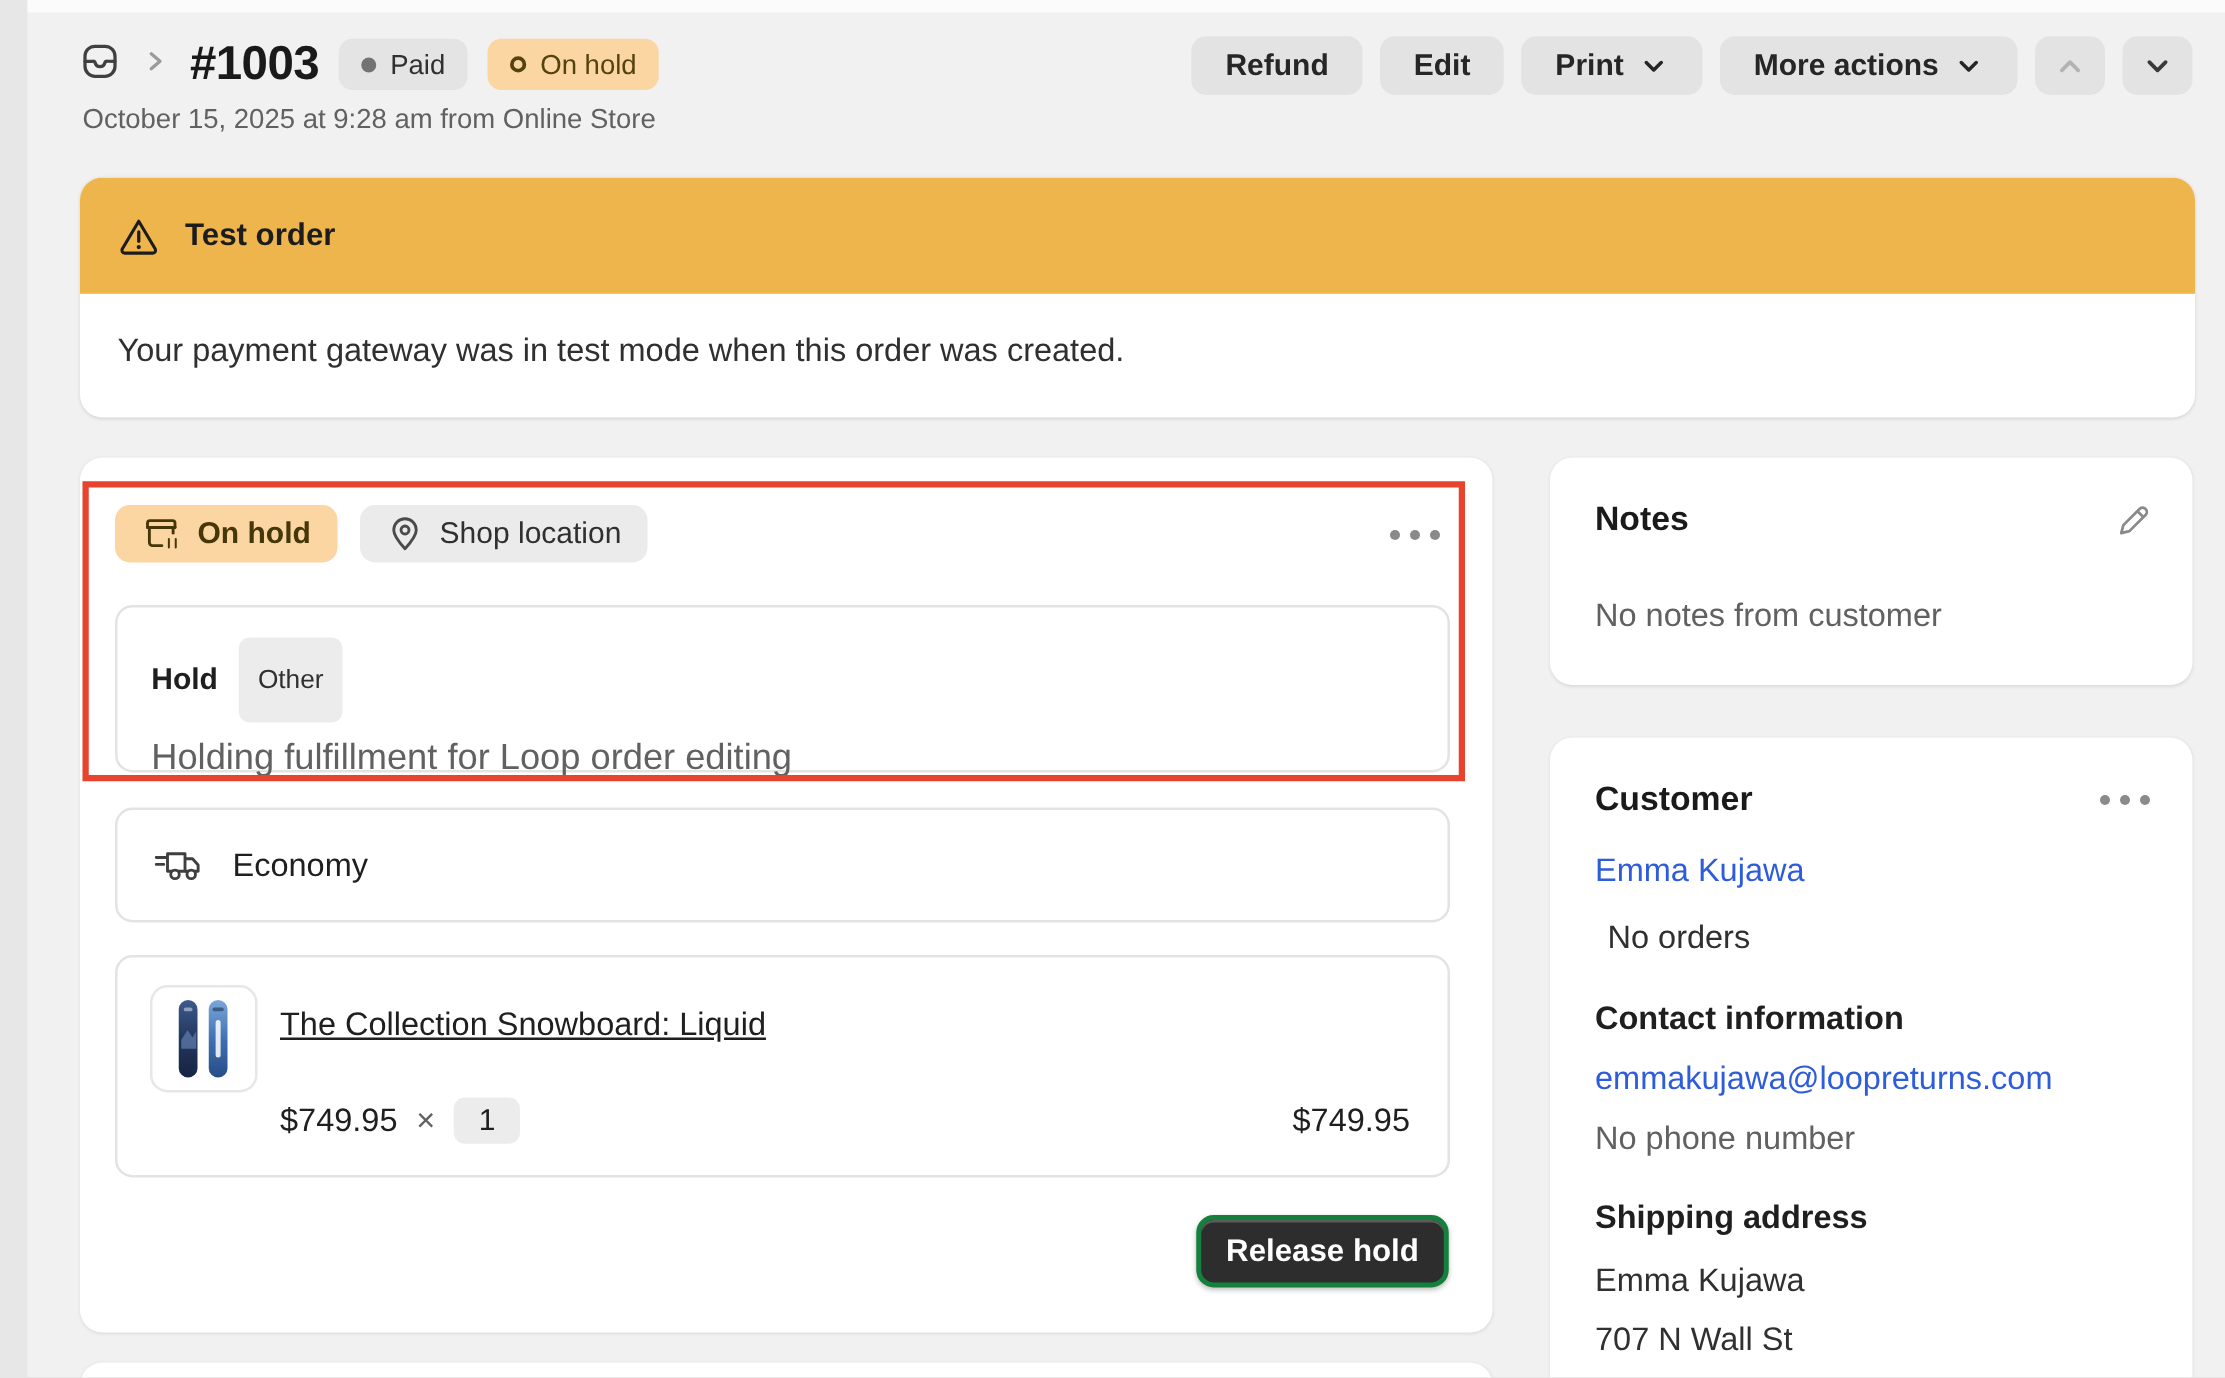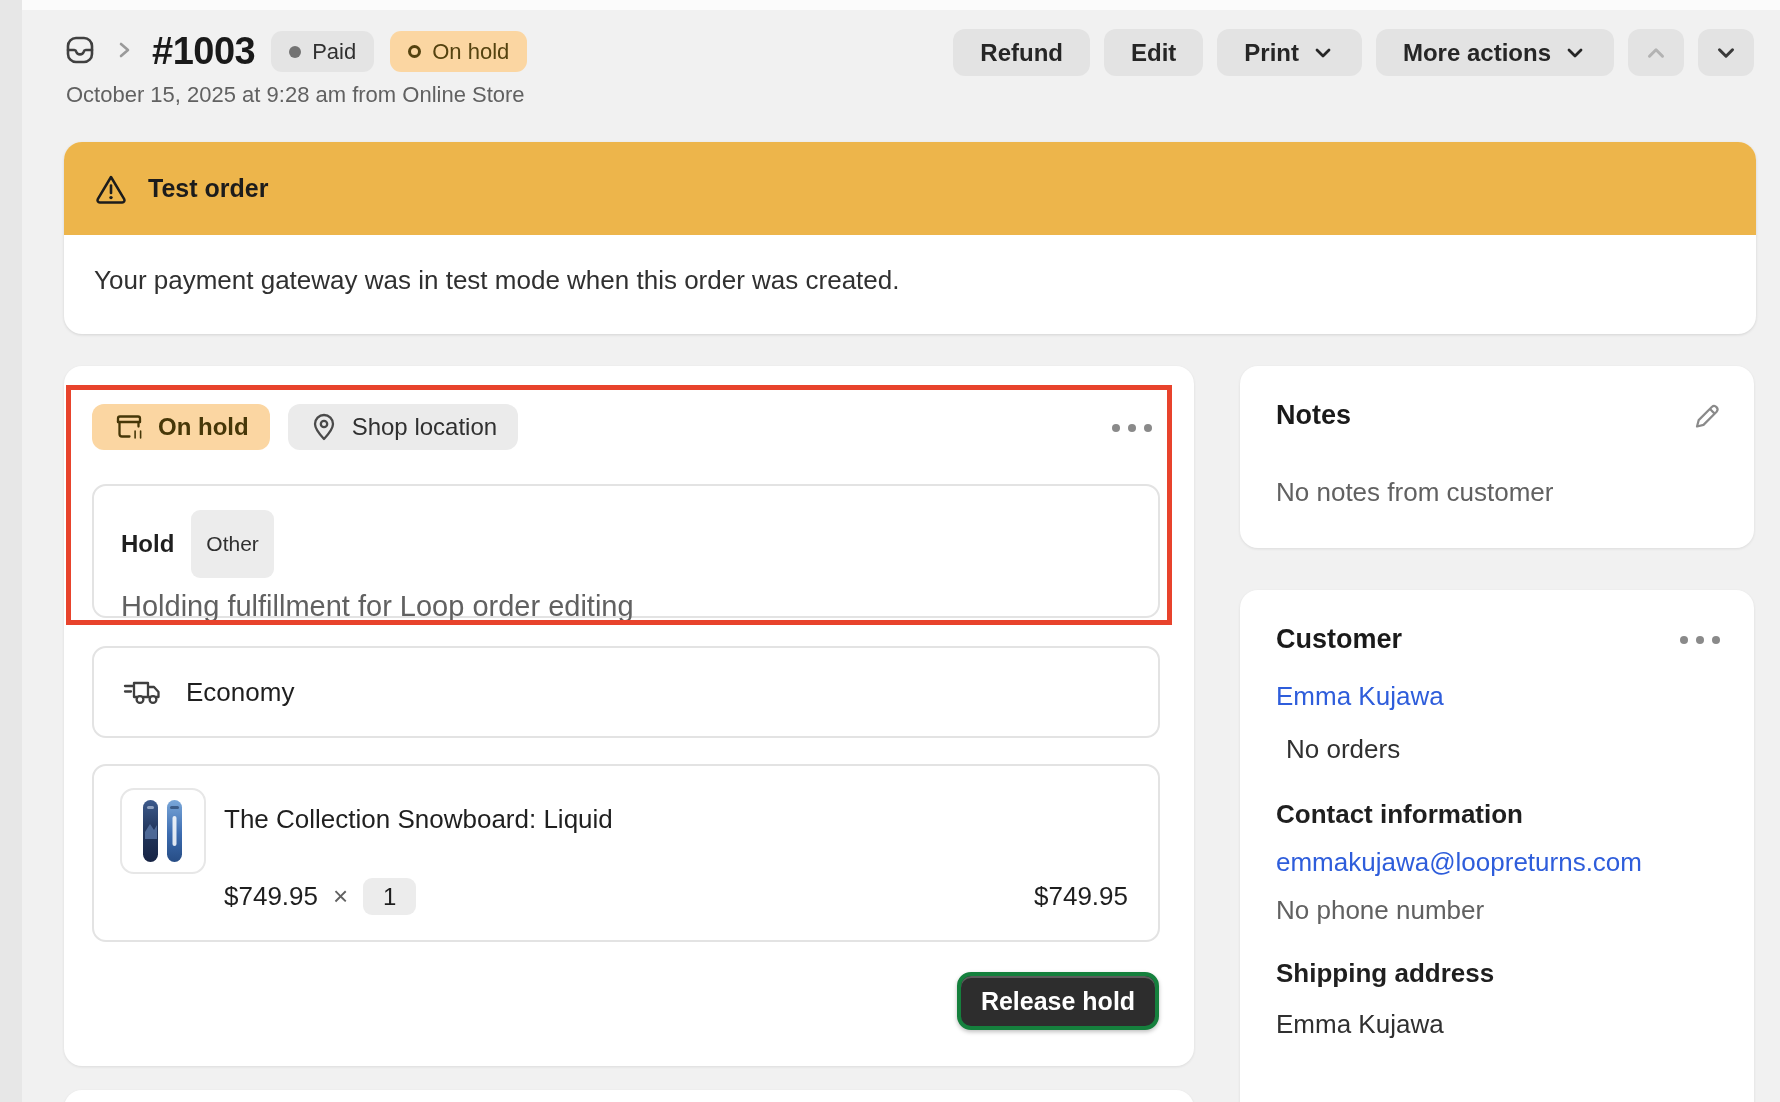--- a/index.html
+++ b/index.html
@@ -60,21 +60,21 @@
   .hold-label{font-size:24px;font-weight:700;color:#1f1f1f;}
   .pill{background:#ececec;border-radius:9px;padding:22px 15px;font-size:21px;color:#303030;}
   .hold-desc{margin-top:12px;font-size:29px;color:#616161;}
 
   .economy-box{top:646px;width:1068px;height:92px;display:flex;align-items:center;gap:22px;padding:0 28px;}
   .economy-label{font-size:26px;color:#1f1f1f;}
 
   .product-box{top:764px;width:1068px;height:178px;}
   .thumb{position:absolute;left:26px;top:22px;width:86px;height:86px;box-sizing:border-box;border:2px solid #e7e7e7;
          border-radius:14px;background:#fff;display:flex;align-items:center;justify-content:center;overflow:hidden;}
-  .item-title{position:absolute;left:130px;top:38px;font-size:26px;color:#1f1f1f;}
+  .item-title{position:absolute;left:130px;top:38px;font-size:26px;color:#1f1f1f;text-decoration:underline;}
   .price-row{position:absolute;left:130px;right:30px;top:112px;display:flex;align-items:center;gap:15px;font-size:26px;color:#1f1f1f;}
   .qty-pill{min-width:37px;height:37px;background:#ececec;border-radius:9px;display:inline-flex;align-items:center;
             justify-content:center;font-size:24px;padding:0 8px;}
   .mult{color:#616161;}
   .line-total{margin-left:auto;}
 
   .release-btn{position:absolute;left:957px;top:972px;width:202px;height:58px;background:#2d2d2d;
                border:4px solid #15803d;border-radius:14px;color:#fff;font-family:inherit;font-size:25px;font-weight:700;
                box-shadow:inset 0 2px 0 rgba(255,255,255,.22),0 2px 4px rgba(0,0,0,.25);cursor:pointer;}
 
@@ -280,15 +280,16 @@
           <i></i>
           <i></i>
       </button>
       <a href="#" class="side-link m-name" style="display:block;">Emma Kujawa</a>
       <div class="side-text m-orders">No orders</div>
       <div class="side-subhead m-contact">Contact information</div>
       <a href="#" class="side-link email m-email" style="display:block;">emmakujawa@loopreturns.com</a>
       <div class="side-muted m-phone">No phone number</div>
       <div class="side-subhead m-ship">Shipping address</div>
       <div class="side-text m-shipname">Emma Kujawa</div>
+      <div class="side-text m-street">707 N Wall St</div>
     </div>
   </div>
 </div>
 
 </body></html>

